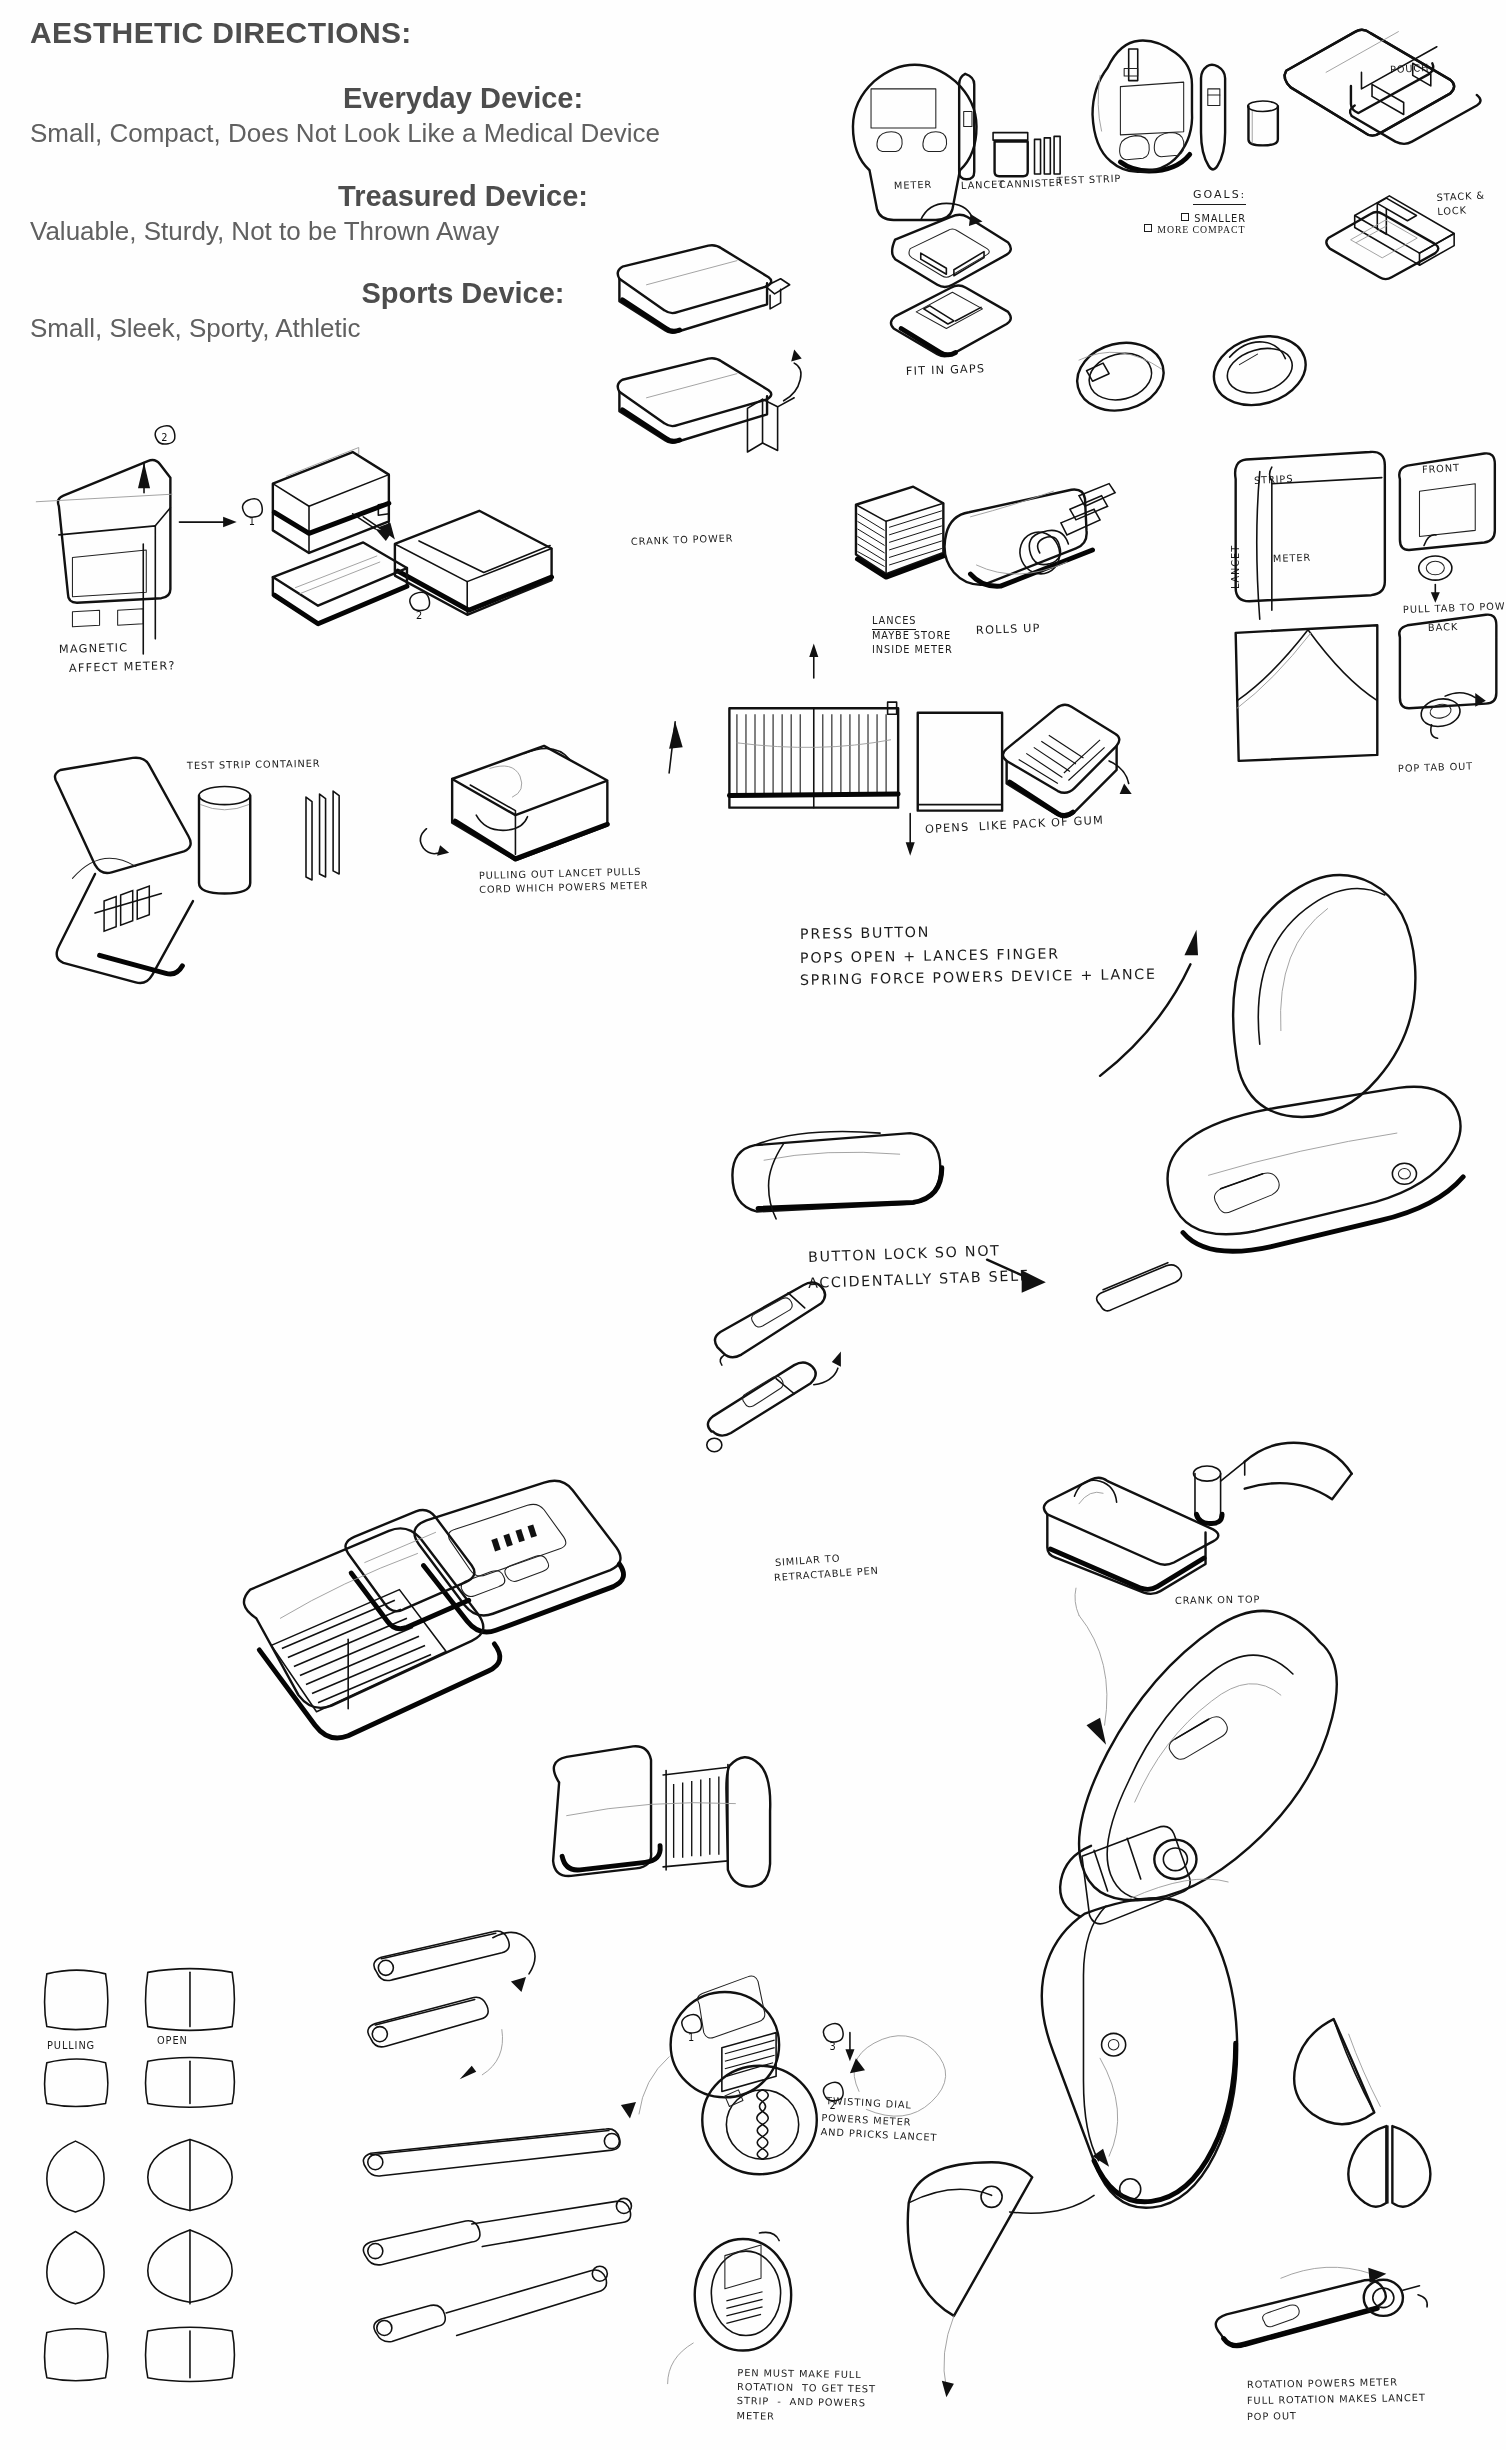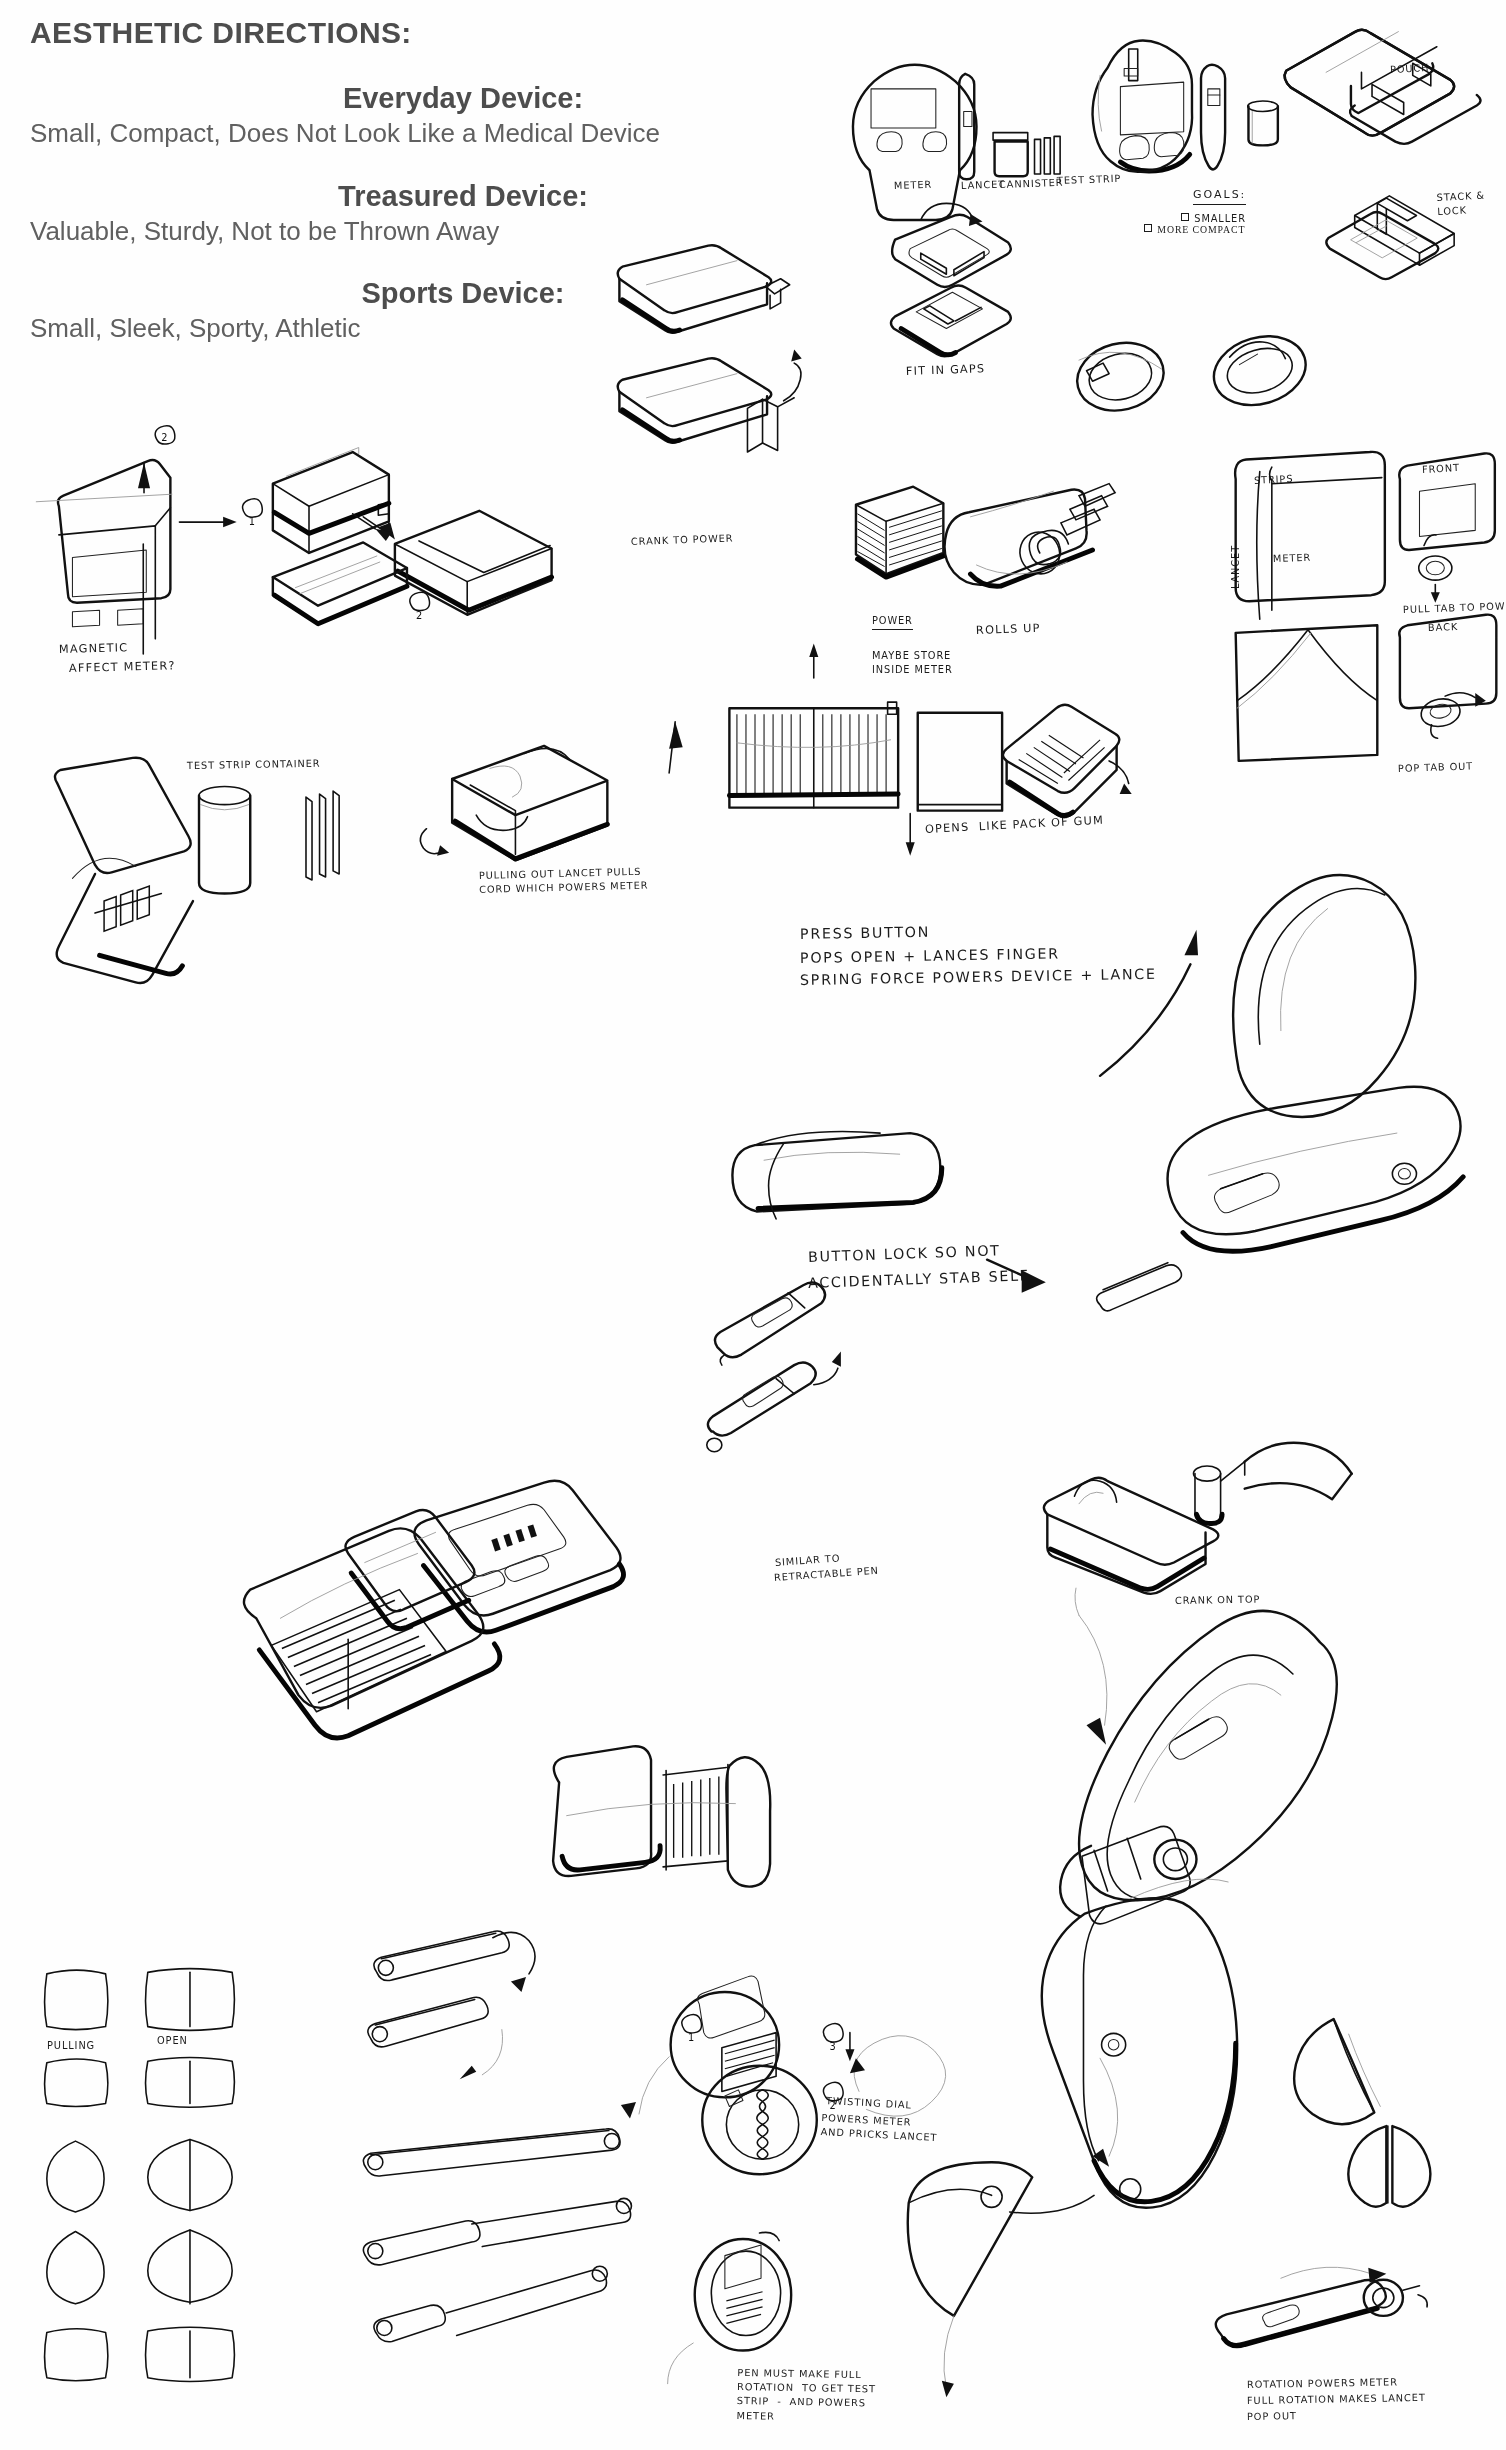--- a/index.html
+++ b/index.html
@@ -83,22 +83,22 @@
   <div class="hand sm" style="left:1437px;top:191px;transform:rotate(-3deg);">STACK &amp;
 LOCK</div>
 
   <div class="hand" style="left:906px;top:364px;transform:rotate(-2deg);">FIT IN GAPS</div>
 
   <div class="hand" style="left:59px;top:642px;transform:rotate(-1.5deg);">MAGNETIC</div>
   <div class="hand" style="left:69px;top:661px;transform:rotate(-1.5deg);">AFFECT METER?</div>
 
   <div class="hand sm" style="left:631px;top:535px;transform:rotate(-2deg);">CRANK TO POWER</div>
 
-  <div class="hand sm" style="left:872px;top:614px;"><span class="ulw">POWER</span></div>
-  <div class="hand sm" style="left:872px;top:649px;">MAYBE STORE
+  <div class="hand sm" style="left:872px;top:614px;"><span class="ulw">LANCES</span></div>
+  <div class="hand sm" style="left:872px;top:629px;">MAYBE STORE
 INSIDE METER</div>
 
   <div class="hand" style="left:976px;top:623px;transform:rotate(-2deg);">ROLLS UP</div>
 
   <div class="hand sm" style="left:1254px;top:474px;transform:rotate(-3deg);">STRIPS</div>
   <div class="hand sm" style="left:1236px;top:550px;transform:rotate(-90deg) translateX(-32px);">LANCET</div>
   <div class="hand sm" style="left:1273px;top:552px;transform:rotate(-2deg);">METER</div>
 
   <div class="hand sm" style="left:1422px;top:463px;transform:rotate(-3deg);">FRONT</div>
   <div class="hand sm" style="left:1403px;top:603px;transform:rotate(-2deg);">PULL TAB TO POWER</div>

